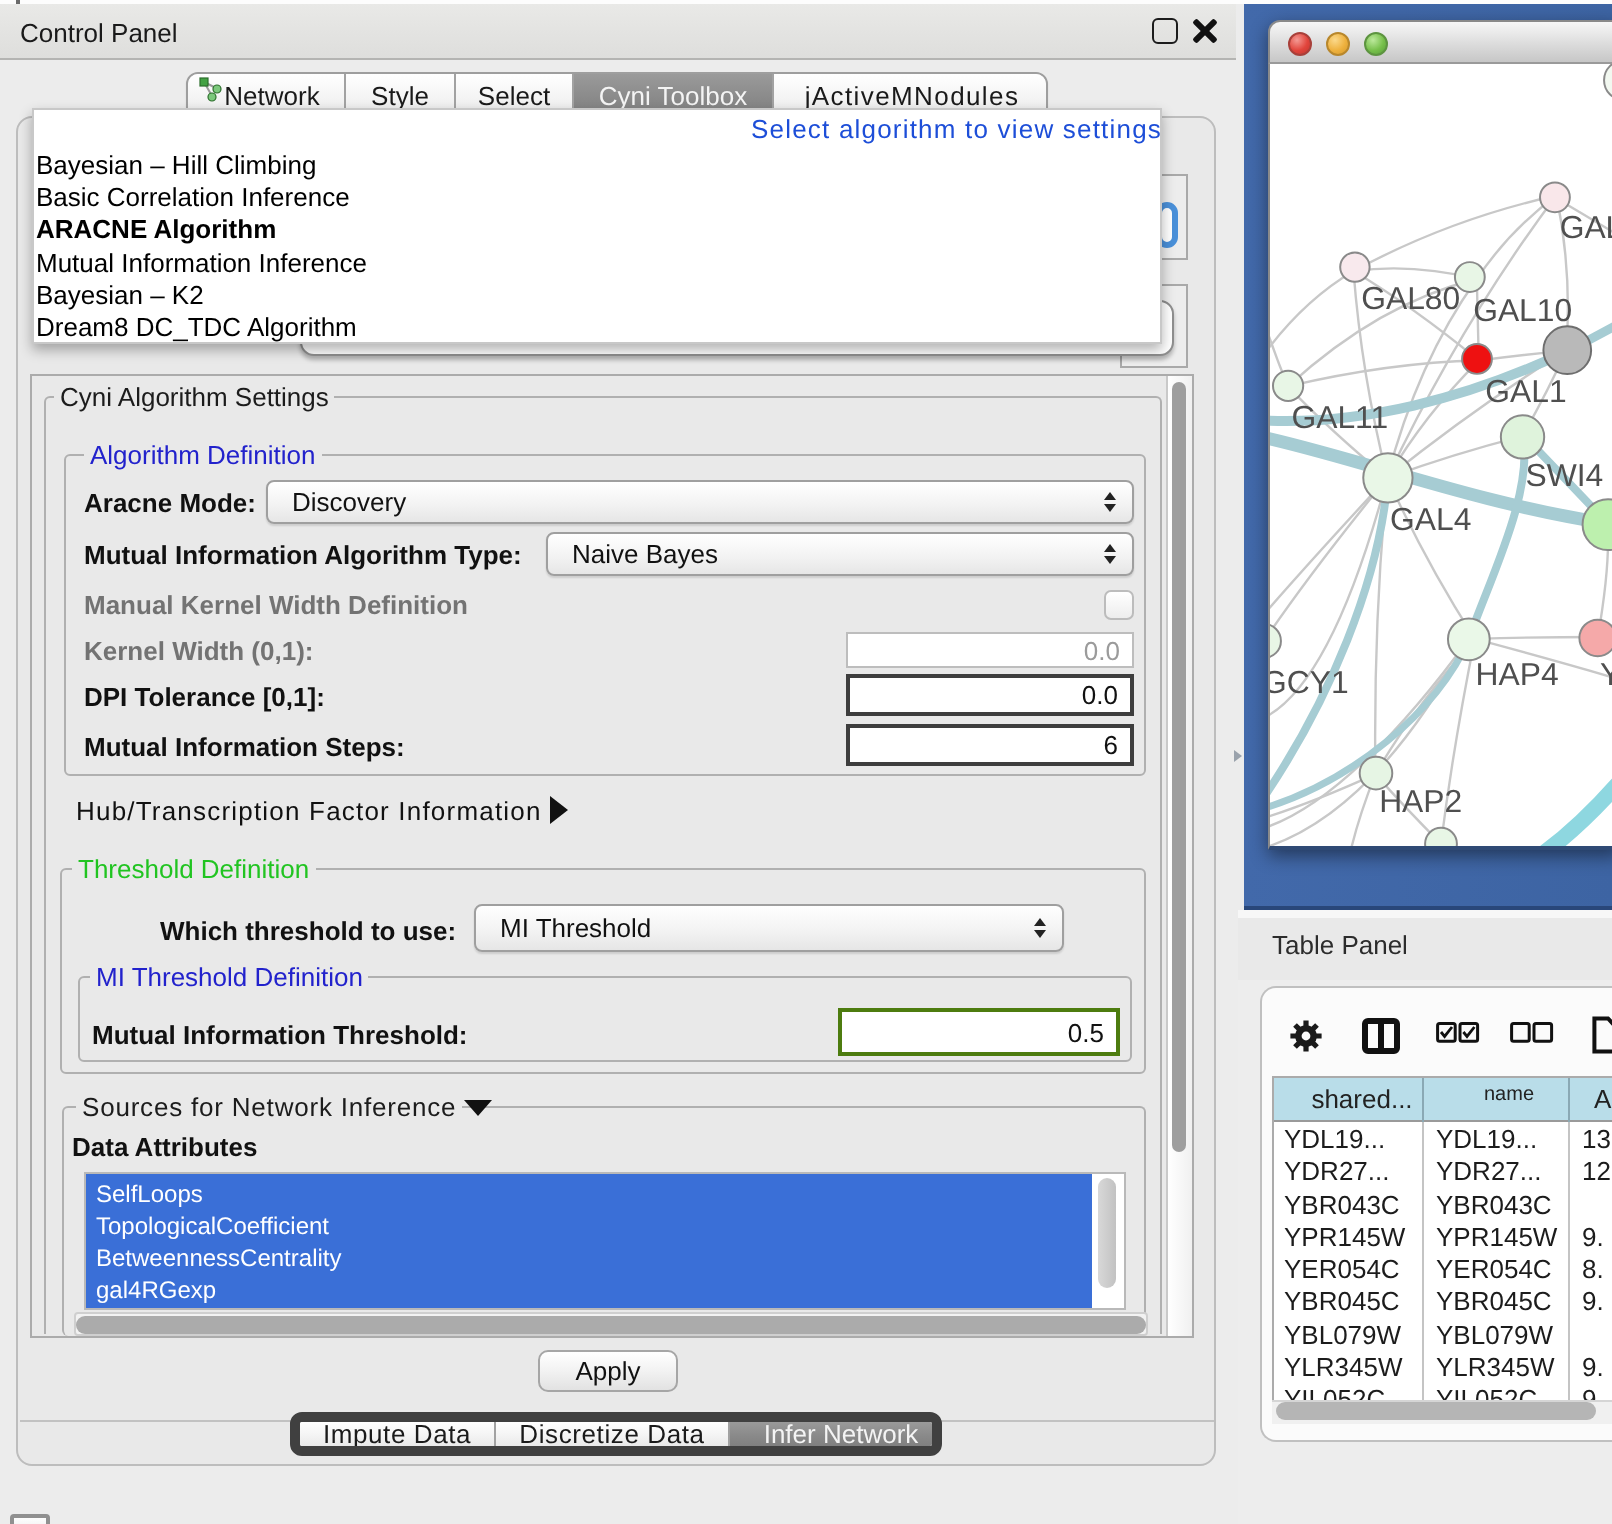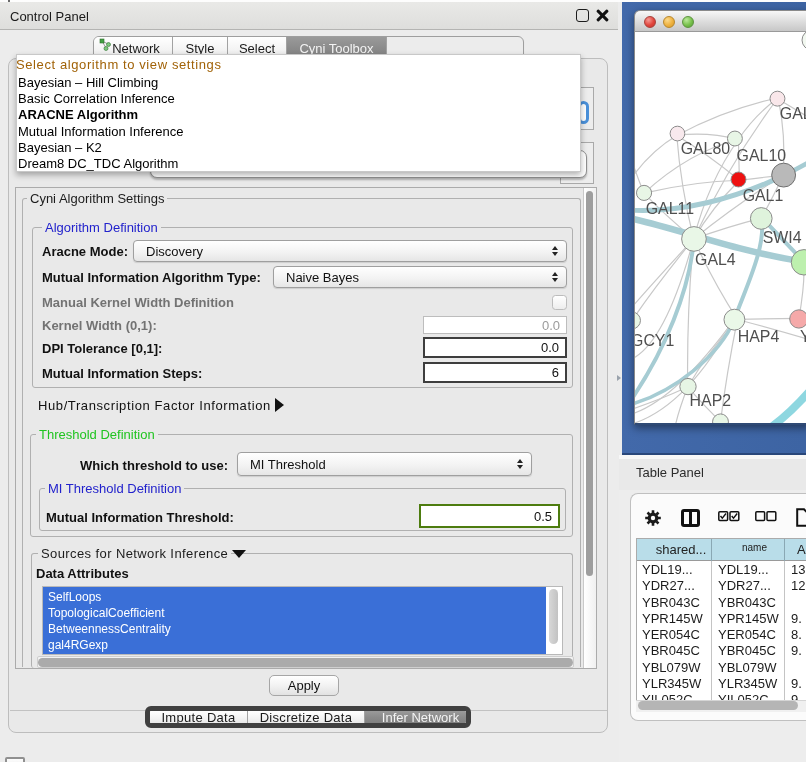--- a/index.html
+++ b/index.html
@@ -49,20 +49,23 @@
       <span style="padding-left:6px;">Network</span>
     </div>
   <div class="tabseg" style="left:79px;width:55px;">
       <span>Style</span>
     </div>
   <div class="tabseg" style="left:134px;width:59px;">
       <span>Select</span>
     </div>
   <div class="tabseg tabdark" style="left:193px;width:100px;">
       <span>Cyni Toolbox</span>
+    </div>
+  <div class="tabseg" style="left:293px;width:138px;border-right:none;">
+      <span style="letter-spacing:0.7px;">jActiveMNodules</span>
     </div>
 </div>
 <svg class="abs" style="left:99px;top:38px;" width="13" height="13" viewBox="0 0 13 13">
   <path d="M3 3 L9 6 M3 3 L7 10" stroke="#9a9a9a" stroke-width="1"></path>
   <rect x="1" y="1" width="4" height="4" fill="#43a143" stroke="#2c6e2c" stroke-width="0.6"></rect>
   <circle cx="9.5" cy="6.5" r="2" fill="#7cc87c" stroke="#2c6e2c" stroke-width="0.6"></circle>
   <circle cx="7" cy="10.5" r="2" fill="#7cc87c" stroke="#2c6e2c" stroke-width="0.6"></circle>
 </svg>
 
 <div class="abs" style="left:15px;top:187px;width:582px;height:482px;background:#e9e9e9;border:1px solid #ababab;"></div>
@@ -300,14 +303,14 @@
 
 <div class="abs" style="left:636px;top:700px;width:170px;height:12px;background:#f0f0f0;border-top:1px solid #d5d5d5;"></div>
 <div class="abs" style="left:638px;top:701px;width:160px;height:9px;background:#b5b5b5;border-radius:5px;"></div>
 
 <div class="abs" style="left:560px;top:87px;width:34px;height:43px;background:#ededed;border:1px solid #a9a9a9;"></div>
 <div class="abs" style="left:578px;top:101px;width:11px;height:23px;background:#fff;border:3px solid #4a90d9;border-radius:6px;"></div>
 <div class="abs" style="left:560px;top:142px;width:34px;height:42px;background:#ededed;border:1px solid #a9a9a9;"></div>
 <div class="abs" style="left:150px;top:150px;width:437px;height:28px;background:#fff;border:1px solid #8f8f8f;border-radius:7px;box-shadow:0 2px 2px rgba(0,0,0,0.25);"></div>
 
 <div class="abs" style="left:16px;top:54px;width:565px;height:118px;background:#ffffff;border:1px solid #c8c8c8;box-shadow:0 3px 6px rgba(0,0,0,0.3);"></div>
-<div class="abs" style="left:16px;top:57px;width:565px;text-align:left;font-size:13px;color:#a16207;letter-spacing:0.6px;">Select algorithm to view settings</div>
+<div class="abs" style="left:16px;top:57px;width:565px;text-align:right;font-size:13px;color:#1d4ed8;letter-spacing:0.6px;">Select algorithm to view settings</div>
 <div class="abs" style="left:18px;top:75px;font-size:13px;line-height:16.2px;color:#000;white-space:nowrap;">Bayesian – Hill Climbing<br>Basic Correlation Inference<br><span class="b">ARACNE Algorithm</span><br>Mutual Information Inference<br>Bayesian – K2<br>Dream8 DC_TDC Algorithm</div>
 
 </body></html>

